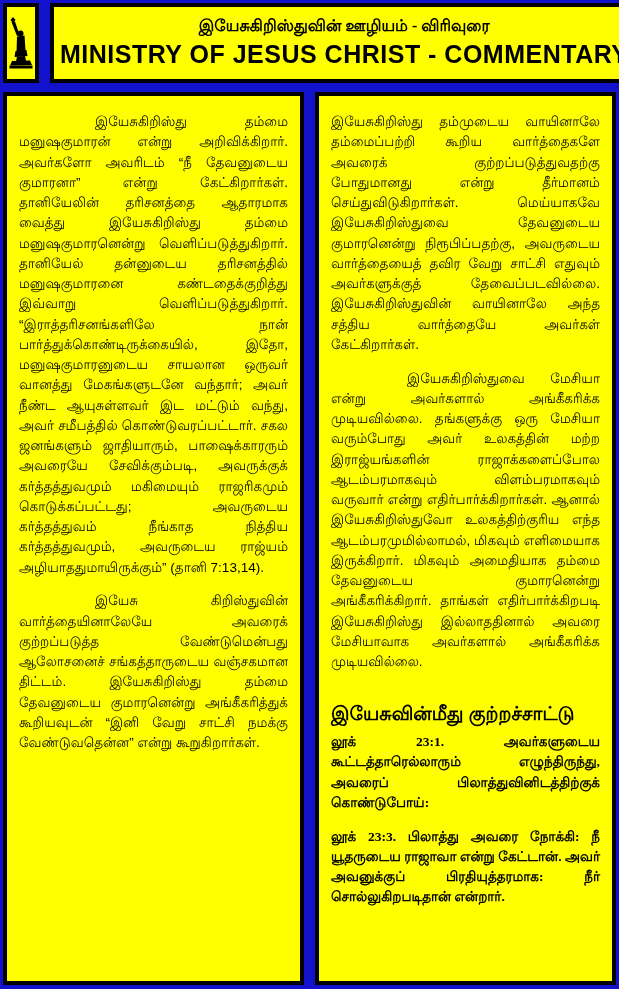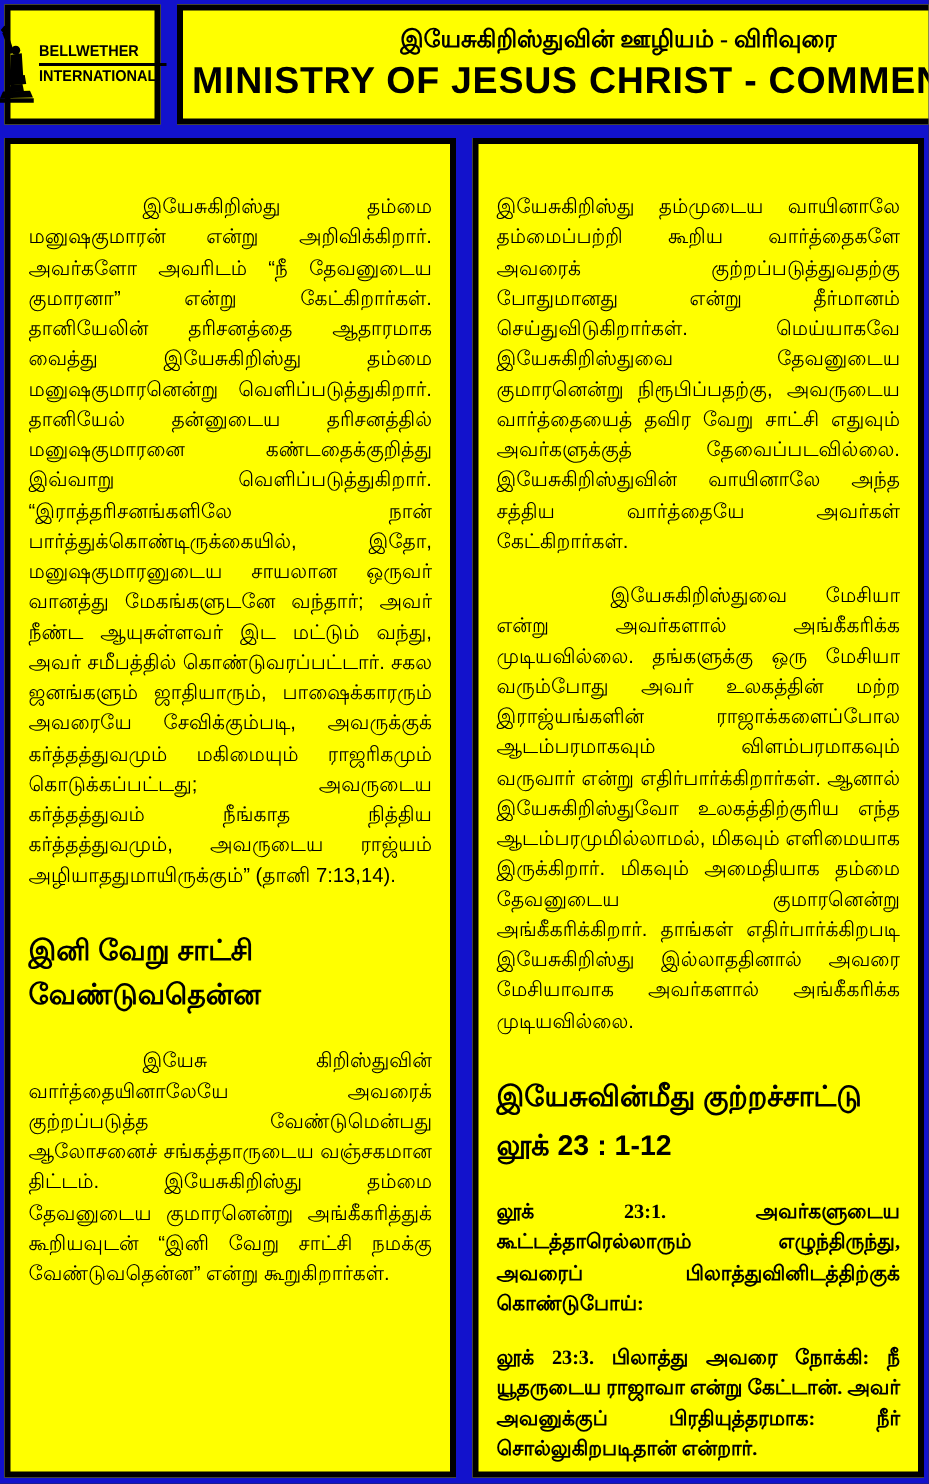--- a/index.html
+++ b/index.html
@@ -17,21 +17,21 @@
   .statue{flex:0 0 auto;display:block;}
   .logo-text{display:flex;flex-direction:column;justify-content:center;}
   .logo-line{font-weight:bold;font-size:10.5px;letter-spacing:0;line-height:1.25;white-space:nowrap;transform:scaleX(.92);transform-origin:left;}
   .logo-divider{border-top:2px solid #000;margin:1px 0;}
   .title-box{flex:1;display:flex;flex-direction:column;align-items:center;justify-content:center;gap:3px;padding:2px 6px;}
   .title-tamil{font-family:"Liberation Serif",serif;font-weight:bold;font-size:16px;white-space:nowrap;}
   .title-english{font-weight:bold;font-size:25px;letter-spacing:.5px;white-space:nowrap;}
   
   .body-row{flex:1 1 auto;display:flex;gap:11px;min-height:0;}
   .column{flex:1 1 0;padding:16px 12px 10px;overflow:hidden;font-size:13.5px;line-height:1.5;text-align:justify;}
-  .column p{margin:16px 0 1em;}
+  .column p{margin:0 0 1em;}
   .indent{text-indent:76px;}
   .heading{font-weight:bold;font-size:19px;margin:1.45em 0 1em;text-align:left;}
   .heading.first-line{margin-bottom:.2em;}
   .heading.sub-line{margin-top:0;}
   .verse{font-family:"Liberation Serif",serif;font-weight:bold;}
 </style>
 </head>
 <body>
 
 <div class="page">
@@ -44,25 +44,20 @@
           <polygon points="4,0 6.5,3 4,6 1.5,3"></polygon>
           <polygon points="2.5,5 6,4.5 10.5,18 8,19"></polygon>
           <circle cx="11.5" cy="16.5" r="3"></circle>
           <polygon points="8,19.5 15.5,18.5 16.5,34 7.5,35"></polygon>
           <polygon points="6.5,34 17.5,33 18.5,39 5.5,40"></polygon>
           <polygon points="8,39.5 16,39 17,44 7,44.5"></polygon>
           <polygon points="3,44 21,43.5 23,48 1,48.5"></polygon>
           <rect x="0.5" y="48.5" width="23" height="3"></rect>
         </g>
       </svg>
-      <div class="logo-text">
-        <div class="logo-line">BELLWETHER</div>
-        <div class="logo-divider"></div>
-        <div class="logo-line">INTERNATIONAL</div>
-      </div>
     </div>
 
     <div class="panel title-box">
       <div class="title-tamil">இயேசுகிறிஸ்துவின் ஊழியம் - விரிவுரை</div>
       <div class="title-english">MINISTRY OF JESUS CHRIST - COMMENTARY</div>
     </div>
 
     <div class="panel logo-box">
       <svg class="statue" width="24" height="52" viewBox="0 0 24 52" aria-hidden="true">
         <g fill="#000">
@@ -82,29 +77,27 @@
         <div class="logo-line" style="font-size:12px">PUBLISHERS</div>
       </div>
     </div>
 
   </div>
 
   <div class="body-row">
 
     <div class="panel column">
       <p class="indent">இயேசுகிறிஸ்து தம்மை மனுஷகுமாரன் என்று அறிவிக்கிறார். அவர்களோ அவரிடம் “நீ தேவனுடைய குமாரனா” என்று கேட்கிறார்கள். தானியேலின் தரிசனத்தை ஆதாரமாக வைத்து இயேசுகிறிஸ்து தம்மை மனுஷகுமாரனென்று வெளிப்படுத்துகிறார். தானியேல் தன்னுடைய தரிசனத்தில் மனுஷகுமாரனை கண்டதைக்குறித்து இவ்வாறு வெளிப்படுத்துகிறார். “இராத்தரிசனங்களிலே நான் பார்த்துக்கொண்டிருக்கையில், இதோ, மனுஷகுமாரனுடைய சாயலான ஒருவர் வானத்து மேகங்களுடனே வந்தார்; அவர் நீண்ட ஆயுசுள்ளவர் இட மட்டும் வந்து, அவர் சமீபத்தில் கொண்டுவரப்பட்டார். சகல ஜனங்களும் ஜாதியாரும், பாஷைக்காரரும் அவரையே சேவிக்கும்படி, அவருக்குக் கர்த்தத்துவமும் மகிமையும் ராஜரிகமும் கொடுக்கப்பட்டது; அவருடைய கர்த்தத்துவம் நீங்காத நித்திய கர்த்தத்துவமும், அவருடைய ராஜ்யம் அழியாததுமாயிருக்கும்” (தானி 7:13,14).</p>
-      <div class="heading">இனி வேறு சாட்சி வேண்டுவதென்ன</div>
       <p class="indent">இயேசு கிறிஸ்துவின் வார்த்தையினாலேயே அவரைக் குற்றப்படுத்த வேண்டுமென்பது ஆலோசனைச் சங்கத்தாருடைய வஞ்சகமான திட்டம். இயேசுகிறிஸ்து தம்மை தேவனுடைய குமாரனென்று அங்கீகரித்துக் கூறியவுடன் “இனி வேறு சாட்சி நமக்கு வேண்டுவதென்ன” என்று கூறுகிறார்கள்.</p>
     </div>
 
     <div class="panel column">
       <p>இயேசுகிறிஸ்து தம்முடைய வாயினாலே தம்மைப்பற்றி கூறிய வார்த்தைகளே அவரைக் குற்றப்படுத்துவதற்கு போதுமானது என்று தீர்மானம் செய்துவிடுகிறார்கள். மெய்யாகவே இயேசுகிறிஸ்துவை தேவனுடைய குமாரனென்று நிரூபிப்பதற்கு, அவருடைய வார்த்தையைத் தவிர வேறு சாட்சி எதுவும் அவர்களுக்குத் தேவைப்படவில்லை. இயேசுகிறிஸ்துவின் வாயினாலே அந்த சத்திய வார்த்தையே அவர்கள் கேட்கிறார்கள்.</p>
       <p class="indent">இயேசுகிறிஸ்துவை மேசியா என்று அவர்களால் அங்கீகரிக்க முடியவில்லை. தங்களுக்கு ஒரு மேசியா வரும்போது அவர் உலகத்தின் மற்ற இராஜ்யங்களின் ராஜாக்களைப்போல ஆடம்பரமாகவும் விளம்பரமாகவும் வருவார் என்று எதிர்பார்க்கிறார்கள். ஆனால் இயேசுகிறிஸ்துவோ உலகத்திற்குரிய எந்த ஆடம்பரமுமில்லாமல், மிகவும் எளிமையாக இருக்கிறார். மிகவும் அமைதியாக தம்மை தேவனுடைய குமாரனென்று அங்கீகரிக்கிறார். தாங்கள் எதிர்பார்க்கிறபடி இயேசுகிறிஸ்து இல்லாததினால் அவரை மேசியாவாக அவர்களால் அங்கீகரிக்க முடியவில்லை.</p>
       <div class="heading first-line">இயேசுவின்மீது குற்றச்சாட்டு</div>
-      <div class="heading sub-line">லூக் 23 : 1-12</div>
       <p class="verse">லூக் 23:1. அவர்களுடைய கூட்டத்தாரெல்லாரும் எழுந்திருந்து, அவரைப் பிலாத்துவினிடத்திற்குக் கொண்டுபோய்:</p>
       <p class="verse">லூக் 23:3. பிலாத்து அவரை நோக்கி: நீ யூதருடைய ராஜாவா என்று கேட்டான். அவர் அவனுக்குப் பிரதியுத்தரமாக: நீர் சொல்லுகிறபடிதான் என்றார்.</p>
 
     </div>
 
   </div>
 
 </div>
 
 </body></html>

